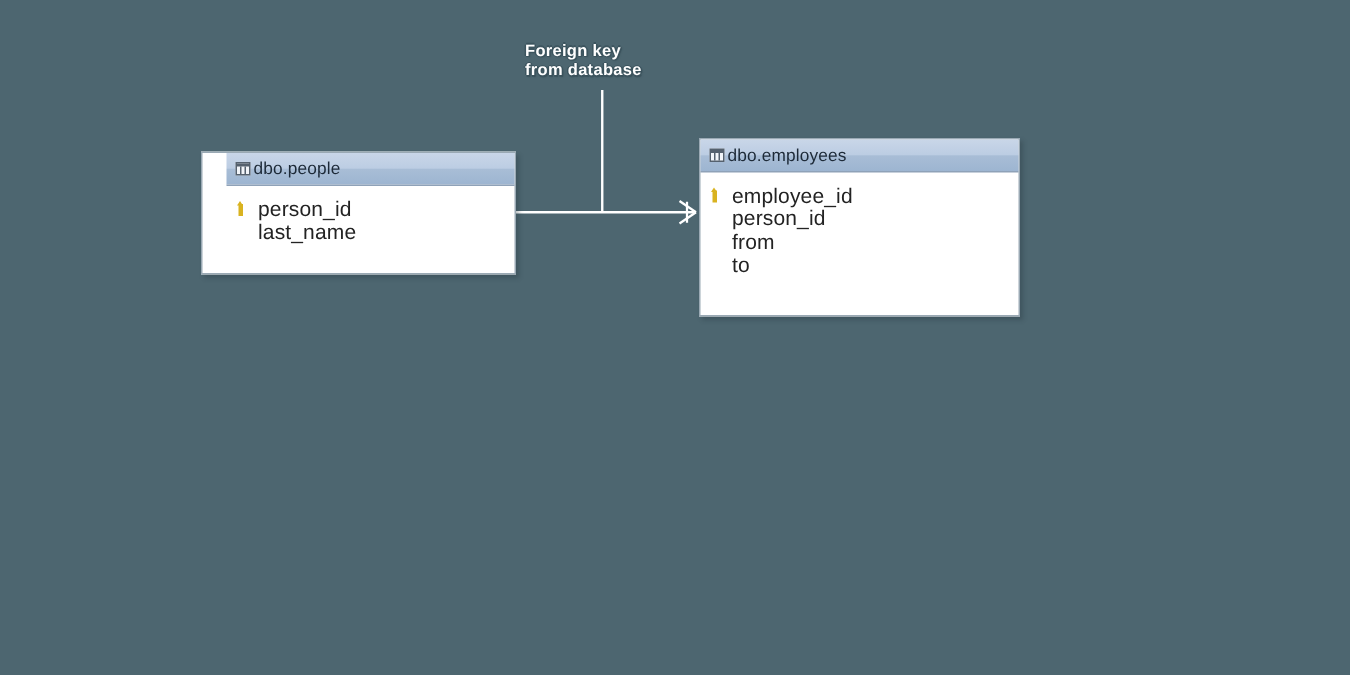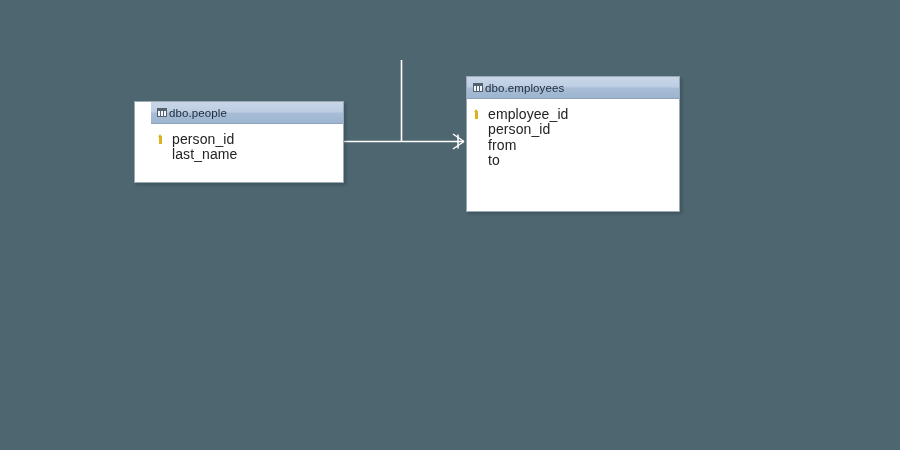--- a/index.html
+++ b/index.html
@@ -171,41 +171,43 @@
 
     <line x1="401.5" y1="60" x2="401.5" y2="141.5" stroke="#ffffff" stroke-width="1.6"></line>
 
     <g fill="none" stroke="#ffffff" stroke-width="1.5">
       <line x1="464" y1="141.5" x2="453" y2="134"></line>
       <line x1="464" y1="141.5" x2="453" y2="149"></line>
       <line x1="458" y1="134.5" x2="458" y2="148.5"></line>
     </g>
   </svg>
 
+  <div class="annotation">Foreign key
+from database</div>
 
   <div class="entity" style="left:134px; top:101px; width:210px; height:82px;padding-left:16px;">
     <div class="entity-header">
       <span class="table-icon"></span>
       <span class="entity-title">dbo.people</span>
     </div>
     <div class="entity-body">
       <div class="field-row">
         <span class="key-slot">
           <span class="key-icon pk"></span>
         </span>
         <span class="field-name">person_id</span>
       </div>
       <div class="field-row">
         <span class="key-slot"></span>
         <span class="field-name">last_name</span>
       </div>
     </div>
   </div>
 
-  <div class="entity" style="left:466px; top:76px; width:214px; height:136px;">
+  <div class="entity" style="left:466px; top:92px; width:214px; height:119px;">
     <div class="entity-header">
       <span class="table-icon"></span>
       <span class="entity-title">dbo.employees</span>
     </div>
     <div class="entity-body">
       <div class="field-row">
         <span class="key-slot">
           <span class="key-icon pk"></span>
         </span>
         <span class="field-name">employee_id</span>

